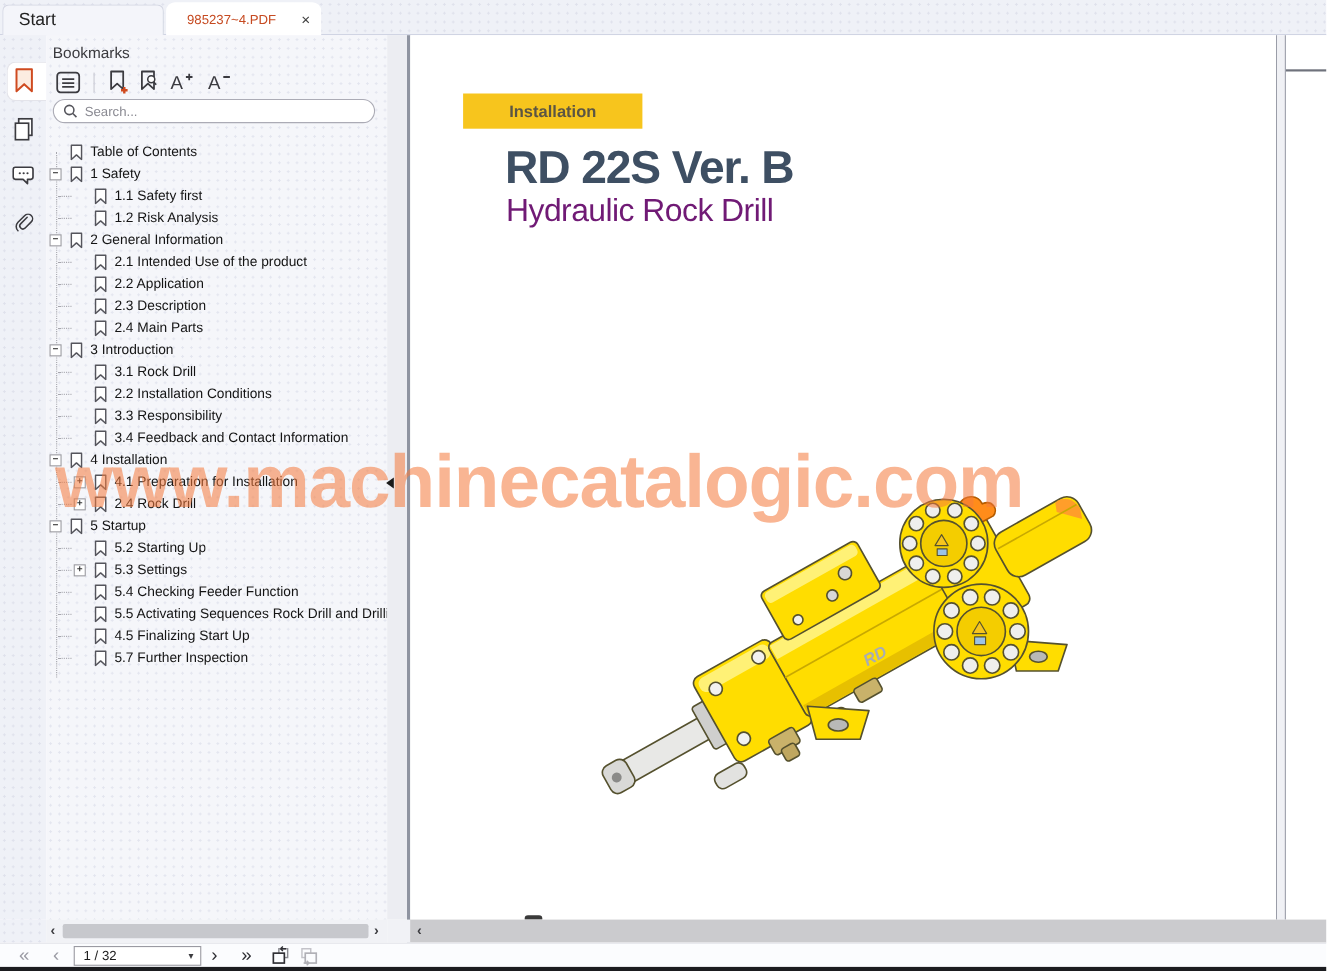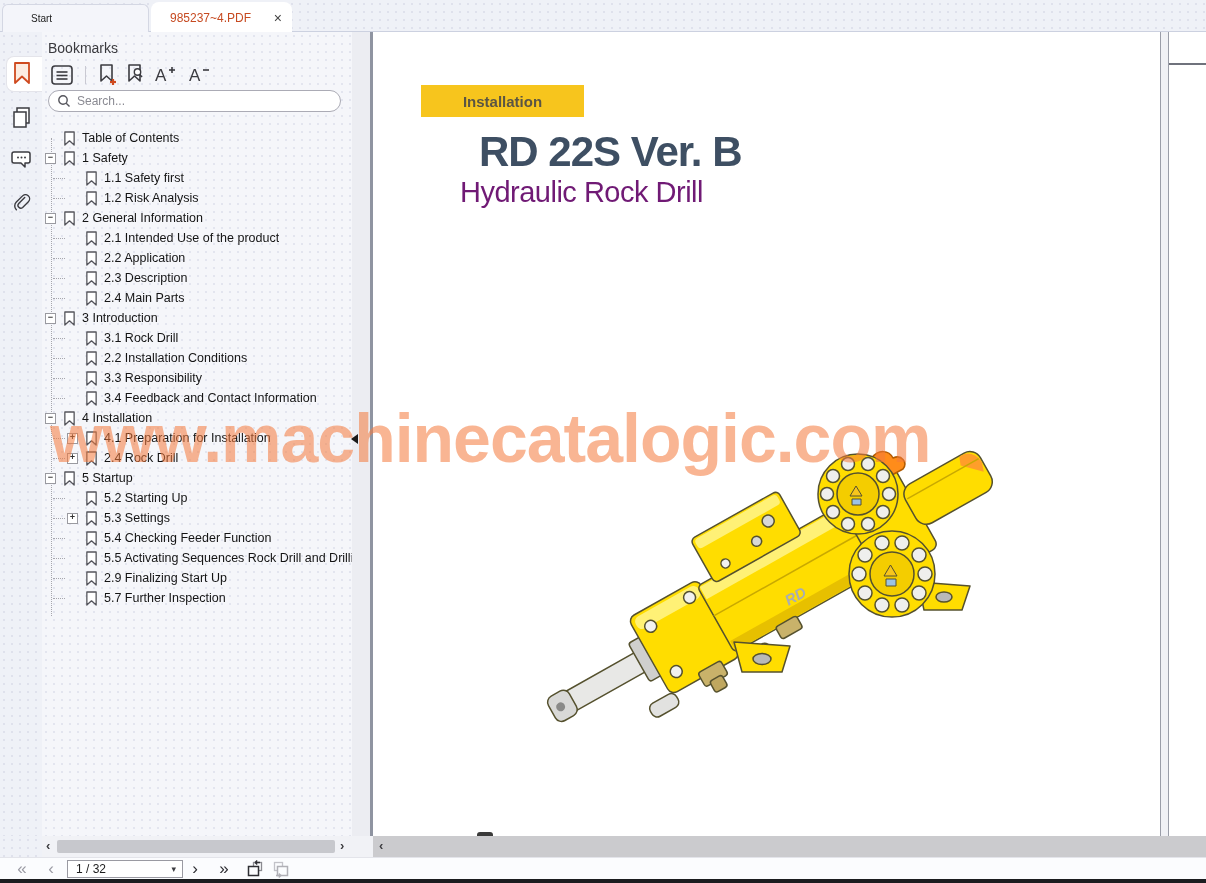--- a/index.html
+++ b/index.html
@@ -6,21 +6,21 @@
   body { font-family:"Liberation Sans", sans-serif; background:#fff; }
   #app { position:relative; width:1206px; height:883px; background:#fff; overflow:hidden; }
   .dots { background-color:#eff1f7;
           background-image:radial-gradient(circle, #dfe1ec 1px, transparent 1.2px);
           background-size:8px 8px; }
 
   
   .tabbar { position:absolute; left:0; top:0; width:1206px; height:32px; border-bottom:1px solid #ccd1e0; }
   .tab-start { position:absolute; left:2px; top:4px; width:147px; height:28px; background:#f4f5fa;
                border:1px solid #d4d7e3; border-bottom:none; border-radius:6px 6px 0 0;
-               display:flex; align-items:center; padding-left:28px; font-size:10px; color:#222; }
+               display:flex; align-items:center; padding-left:14px; font-size:16px; color:#222; }
   .tab-doc { position:absolute; left:151px; top:2px; width:141px; height:31px; background:#fff;
              border-radius:8px 8px 0 0; display:flex; align-items:center;
              padding:0 10px 0 19px; font-size:12px; color:#c64a21; }
   .tab-doc .close { margin-left:auto; color:#444; font-size:14px; line-height:14px; cursor:default; }
 
   
   .nav-rail { position:absolute; left:0; top:32px; width:42px; height:804px; }
   .rail-active-pill { position:absolute; left:6px; top:24px; width:36px; height:36px; background:#fff;
                       border:1px solid #e4e4ea; border-right:none; border-radius:8px 0 0 8px; }
   .rail-icon { position:absolute; left:11px; width:22px; height:24px; }
@@ -60,21 +60,21 @@
   .collapse-arrow { position:absolute; left:351px; top:434px; width:0; height:0;
                     border-top:5px solid transparent; border-bottom:5px solid transparent;
                     border-right:7px solid #1a1a1a; }
 
   
   .docarea { position:absolute; left:373px; top:32px; width:833px; height:804px; background:#fff; }
   .badge { position:absolute; left:48px; top:53px; width:163px; height:32px; background:#f7c51d;
            display:flex; align-items:center; justify-content:center;
            font-size:15px; font-weight:bold; color:#5b5544; }
   .doc-title { position:absolute; left:86px; top:96px; font-size:42px; font-weight:bold;
-               color:#3e4f63; letter-spacing:-1px;margin-left:20px; }
+               color:#3e4f63; letter-spacing:-1px; }
   .doc-subtitle { position:absolute; left:87px; top:144px; font-size:29px; color:#701a75; letter-spacing:-0.5px;text-align:right; }
   .drill { position:absolute; left:147px; top:414px; }
   .page-edge { position:absolute; left:787px; top:0; width:1px; height:804px; background:#9a9da8; }
   .vscroll-strip { position:absolute; left:788px; top:0; width:7px; height:804px; background:#f0f1f5; }
   .vscroll-edge { position:absolute; left:795px; top:0; width:1px; height:804px; background:#9a9da8; }
   .vscroll-thumbline { position:absolute; left:796px; top:31px; width:37px; height:2px; background:#6f727c; }
   .page-bottom-sliver { position:absolute; left:104px; top:800px; width:16px; height:4px;
                         background:#3a3a3a; border-radius:3px 3px 0 0; }
 
   
@@ -334,21 +334,21 @@
           <svg class="flag" width="13" height="15" viewBox="0 0 14 16">
             <path d="M2 1 h10 v14 l-5 -4.5 L2 15 z" fill="#fff" stroke="#55555c" stroke-width="1.4" stroke-linejoin="round"></path>
           </svg>
           <span class="tree-label">5.5 Activating Sequences Rock Drill and Drilling</span>
         </div>
         <div class="tree-row lvl1">
           <span class="expander spacer"></span>
           <svg class="flag" width="13" height="15" viewBox="0 0 14 16">
             <path d="M2 1 h10 v14 l-5 -4.5 L2 15 z" fill="#fff" stroke="#55555c" stroke-width="1.4" stroke-linejoin="round"></path>
           </svg>
-          <span class="tree-label">2.9 Finalizing Start Up</span>
+          <span class="tree-label">4.5 Finalizing Start Up</span>
         </div>
         <div class="tree-row lvl1">
           <span class="expander spacer"></span>
           <svg class="flag" width="13" height="15" viewBox="0 0 14 16">
             <path d="M2 1 h10 v14 l-5 -4.5 L2 15 z" fill="#fff" stroke="#55555c" stroke-width="1.4" stroke-linejoin="round"></path>
           </svg>
           <span class="tree-label">5.7 Further Inspection</span>
         </div>
       </div>
   </div>

